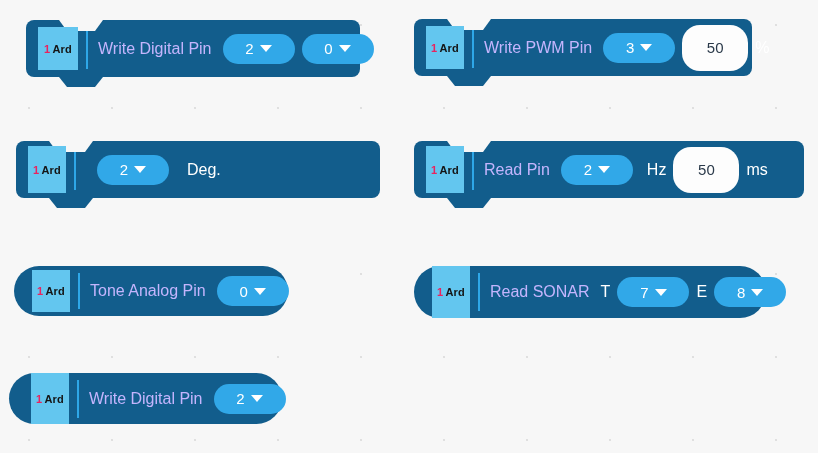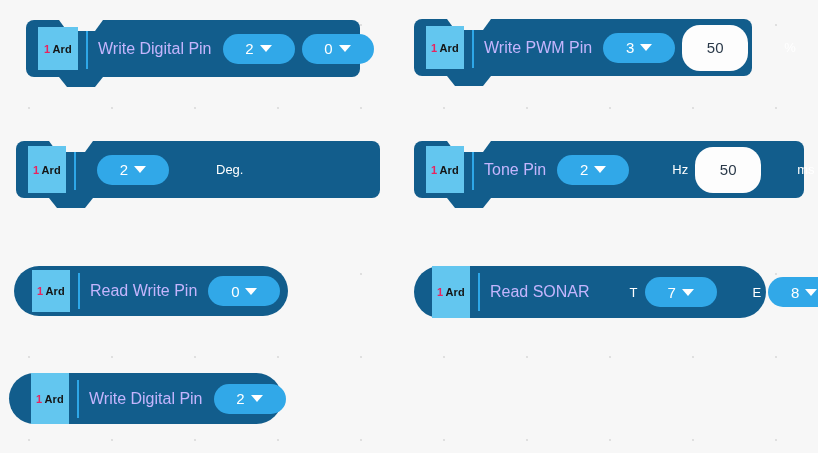--- a/index.html
+++ b/index.html
@@ -141,24 +141,23 @@
     border-radius: 18px;
     height: 46px;
     min-width: 42px;
     padding: 0 12px;
     font-size: 15px;
     cursor: text;
   }
 
   .unit {
     flex: none;
-    font-size: 13px;
+    font-size: 16px;
     color: #ffffff;
     white-space: nowrap;
-    margin-left: 29px;
   }
 
   .gap-s { width: 7px; flex: none; }
   .gap-m { width: 11px; flex: none; }
 </style>
 </head>
 <body>
 
 <div id="canvas"></div>
 
@@ -224,21 +223,21 @@
 </div>
 
 <div class="block stack" style="left:414px; top:141px; width:390px; height:57px;">
   <div class="notch top"></div>
   <div class="notch bottom"></div>
   <div class="ard-badge" style="margin-left:12px; width:38px; height:47px;">
     <span class="num">1</span>
       <span>Ard</span>
   </div>
   <div class="sep" style="height:40px;"></div>
-  <div class="label">Tone Pin</div>
+  <div class="label">Read Pin</div>
   <div class="gap-m"></div>
   <div class="dropdown">
     <span>2</span>
     <span class="caret"></span>
   </div>
   <div class="gap-s"></div>
   <div class="gap-s"></div>
   <div class="unit">Hz</div>
   <div class="gap-s"></div>
   <div class="numfield">
@@ -247,21 +246,21 @@
   <div class="gap-s"></div>
   <div class="unit">ms</div>
 </div>
 
 <div class="block reporter" style="left:14px; top:266px; width:274px; height:50px;">
   <div class="ard-badge" style="margin-left:18px; width:38px; height:42px;">
     <span class="num">1</span>
       <span>Ard</span>
   </div>
   <div class="sep" style="height:36px;"></div>
-  <div class="label">Read Write Pin</div>
+  <div class="label">Tone Analog Pin</div>
   <div class="gap-m"></div>
   <div class="dropdown">
     <span>0</span>
     <span class="caret"></span>
   </div>
 </div>
 
 <div class="block reporter" style="left:414px; top:266px; width:352px; height:52px;">
   <div class="ard-badge" style="margin-left:18px; width:38px; height:52px;">
     <span class="num">1</span>

